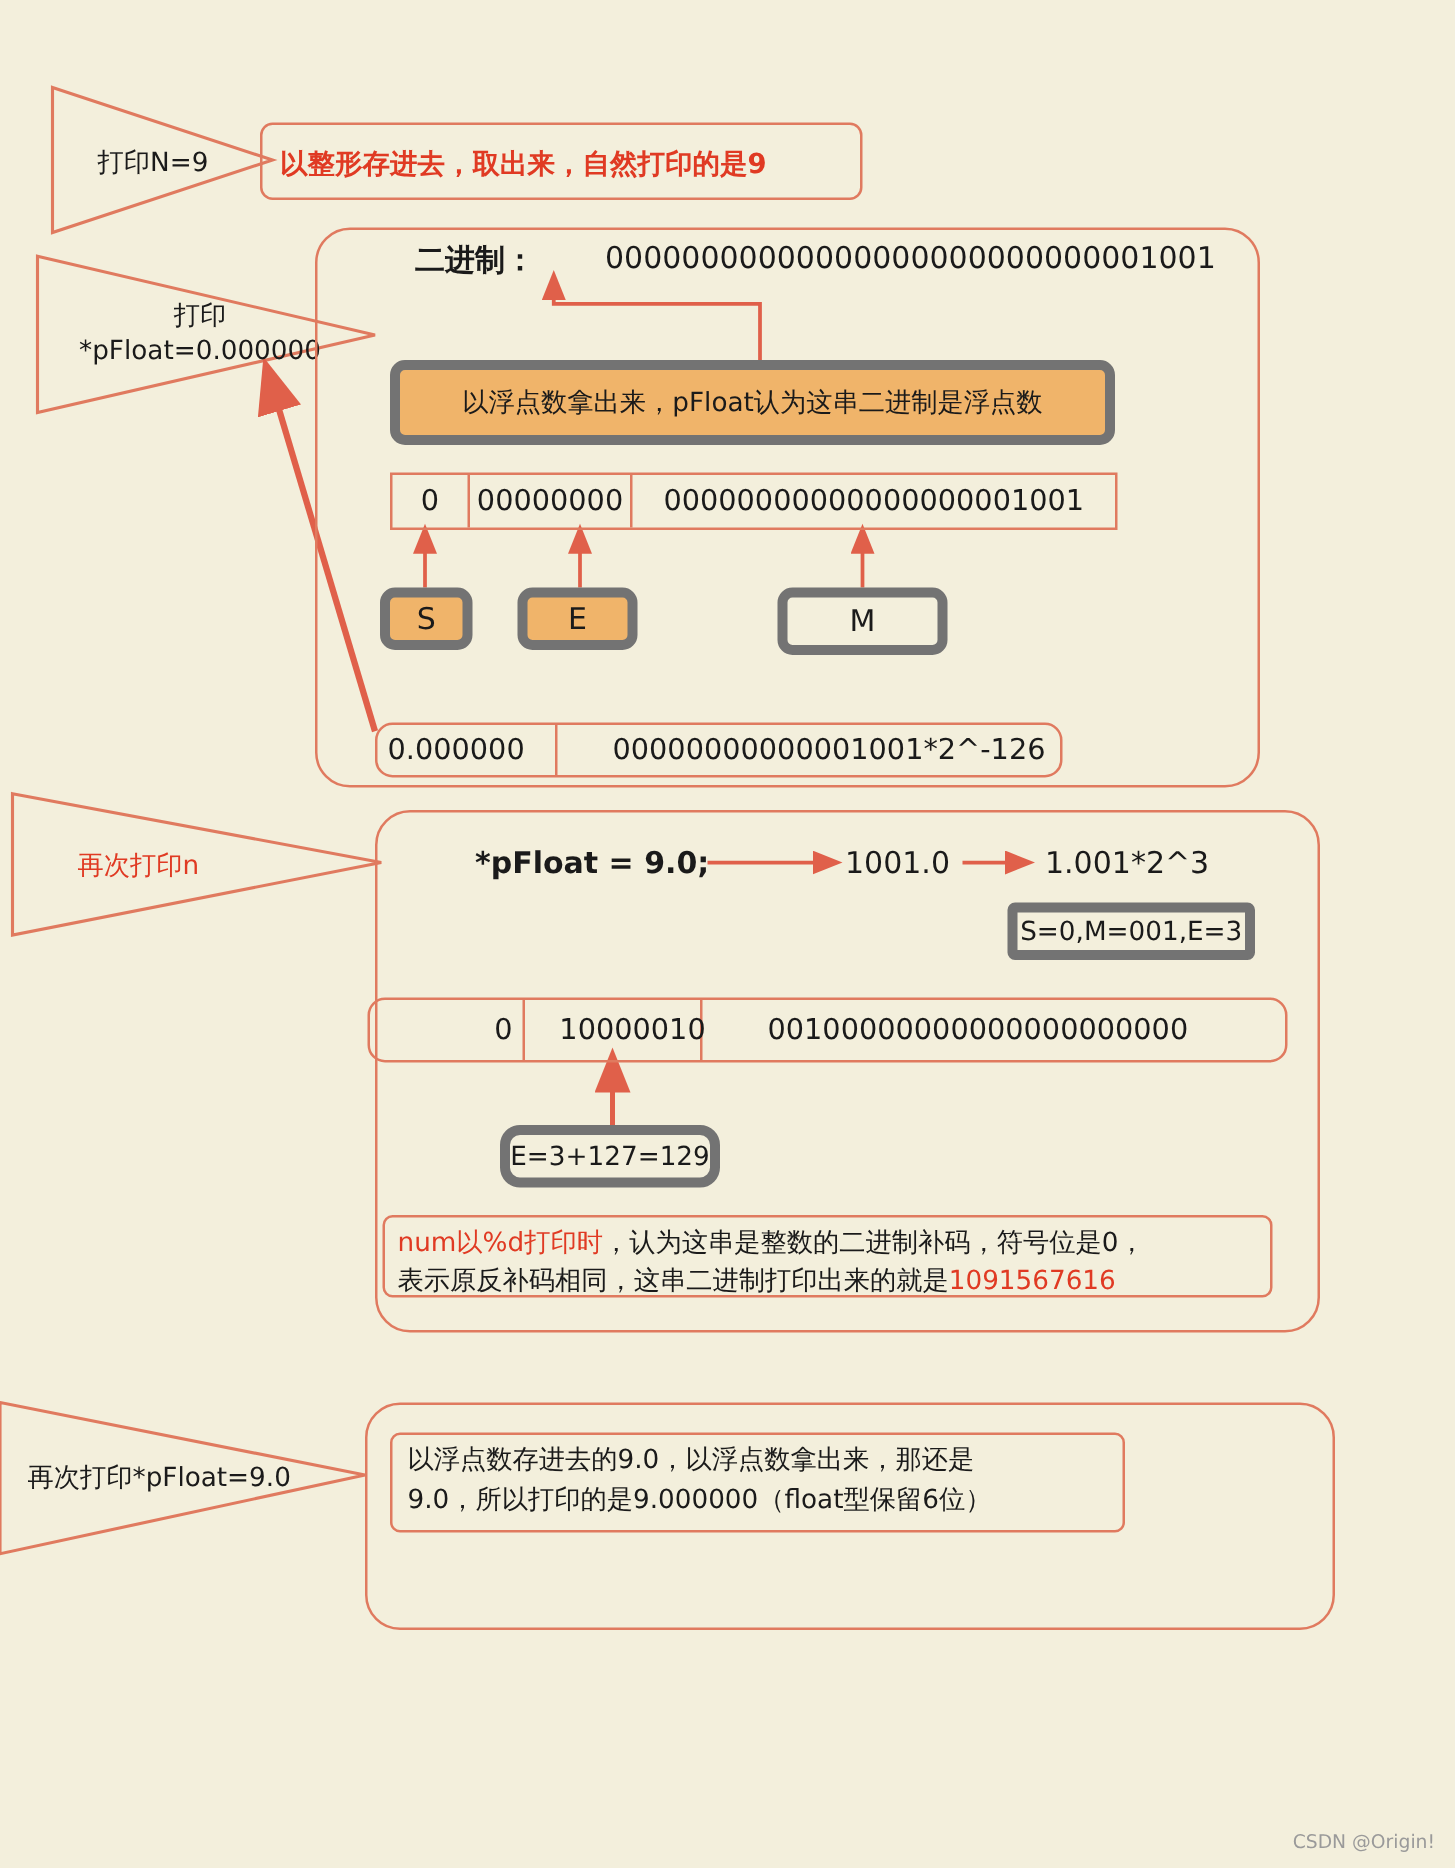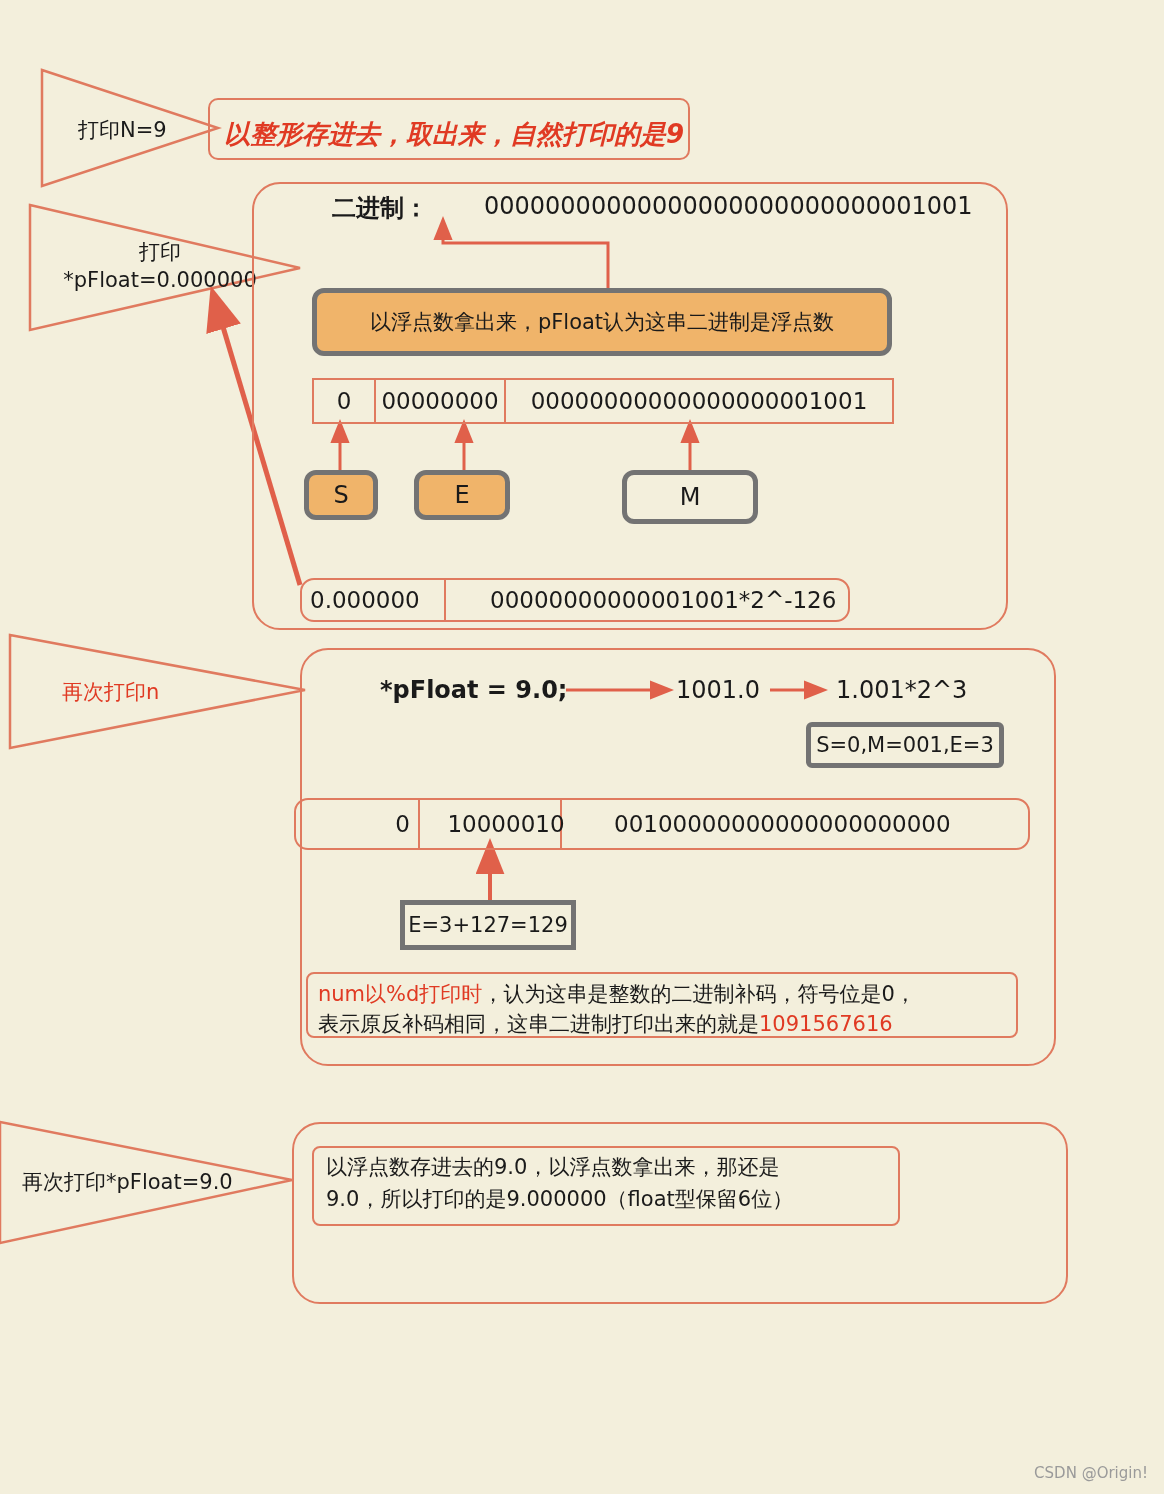--- a/index.html
+++ b/index.html
@@ -38,21 +38,21 @@
     position: absolute;
     font-size: 21px;
     line-height: 1.35;
     white-space: pre;
   }
   .red-text { color: #e03a23; }
   .bold { font-weight: bold; }
   .box {
     position: absolute;
     box-sizing: border-box;
-    border: 5px solid #737373;
+    border: 8px solid #737373;
     display: flex;
     align-items: center;
     justify-content: center;
     font-size: 22px;
     background: transparent;
   }
   .box.filled {
     background: #f0b46a;
     border-radius: 12px;
   }
@@ -142,21 +142,21 @@
     <path d="M490,900 L490,850" fill="none" stroke="#e0604a" stroke-width="4" marker-end="url(#ah2)"></path>
   </svg>
 
   <div class="label-text" style="left:78px; top:116px;">打印N=9</div>
   <div class="label-text" style="left:30px; top:238px; text-align:center; width:260px;">打印
 *pFloat=0.000000</div>
   <div class="label-text red-text" style="left:62px; top:678px;">再次打印n</div>
   <div class="label-text" style="left:22px; top:1168px;">再次打印*pFloat=9.0</div>
 
   <div class="hl-box" style="left:208px; top:98px; width:482px; height:62px; border-radius:10px;"></div>
-  <div class="label-text red-text bold" style="left:224px; top:117px; font-size:26px;font-style:italic;">以整形存进去，取出来，自然打印的是9</div>
+  <div class="label-text red-text bold" style="left:224px; top:117px; font-size:22px;">以整形存进去，取出来，自然打印的是9</div>
 
   <div class="panel" style="left:252px; top:182px; width:756px; height:448px;"></div>
 
   <div class="title-line bold" style="left:332px; top:192px; font-size:24px;">二进制：</div>
   <div class="title-line" style="left:440px; top:192px; font-size:24px;margin-left:44px;">00000000000000000000000000001001</div>
 
   <div class="box filled" style="left:312px; top:288px; width:580px; height:68px;">
     <span style="font-size:21px;">以浮点数拿出来，pFloat认为这串二进制是浮点数</span>
   </div>
 
@@ -191,21 +191,21 @@
   <div class="box plain-round" style="left:806px; top:722px; width:198px; height:46px; border-radius:6px;">
     <span style="font-size:21px;">S=0,M=001,E=3</span>
   </div>
 
   <div class="bits rounded" style="left:294px; top:798px; height:52px;">
     <div class="cell" style="width:124px; justify-content:flex-end;">0</div>
     <div class="cell" style="width:130px;padding-left:28px;">10000010</div>
     <div class="cell" style="width:454px; justify-content:flex-start;padding-left:40px;">00100000000000000000000</div>
   </div>
 
-  <div class="box plain-round" style="left:400px; top:900px; width:176px; height:50px; border-radius:0;">
+  <div class="box plain-round" style="left:400px; top:900px; width:176px; height:50px; border-radius:16px;">
     <span style="font-size:21px;">E=3+127=129</span>
   </div>
 
   <div class="hl-box" style="left:306px; top:972px; width:712px; height:66px;"></div>
   <div class="label-text" style="left:318px; top:980px;"><span class="red-text">num以%d打印时</span><span>，认为这串是整数的二进制补码，符号位是0，</span></div>
   <div class="label-text" style="left:318px; top:1010px;"><span>表示原反补码相同，这串二进制打印出来的就是</span><span class="red-text">1091567616</span></div>
 
   <div class="panel" style="left:292px; top:1122px; width:776px; height:182px;"></div>
   <div class="hl-box" style="left:312px; top:1146px; width:588px; height:80px;"></div>
   <div class="txt-block" style="left:326px; top:1152px; width:566px;">以浮点数存进去的9.0，以浮点数拿出来，那还是

